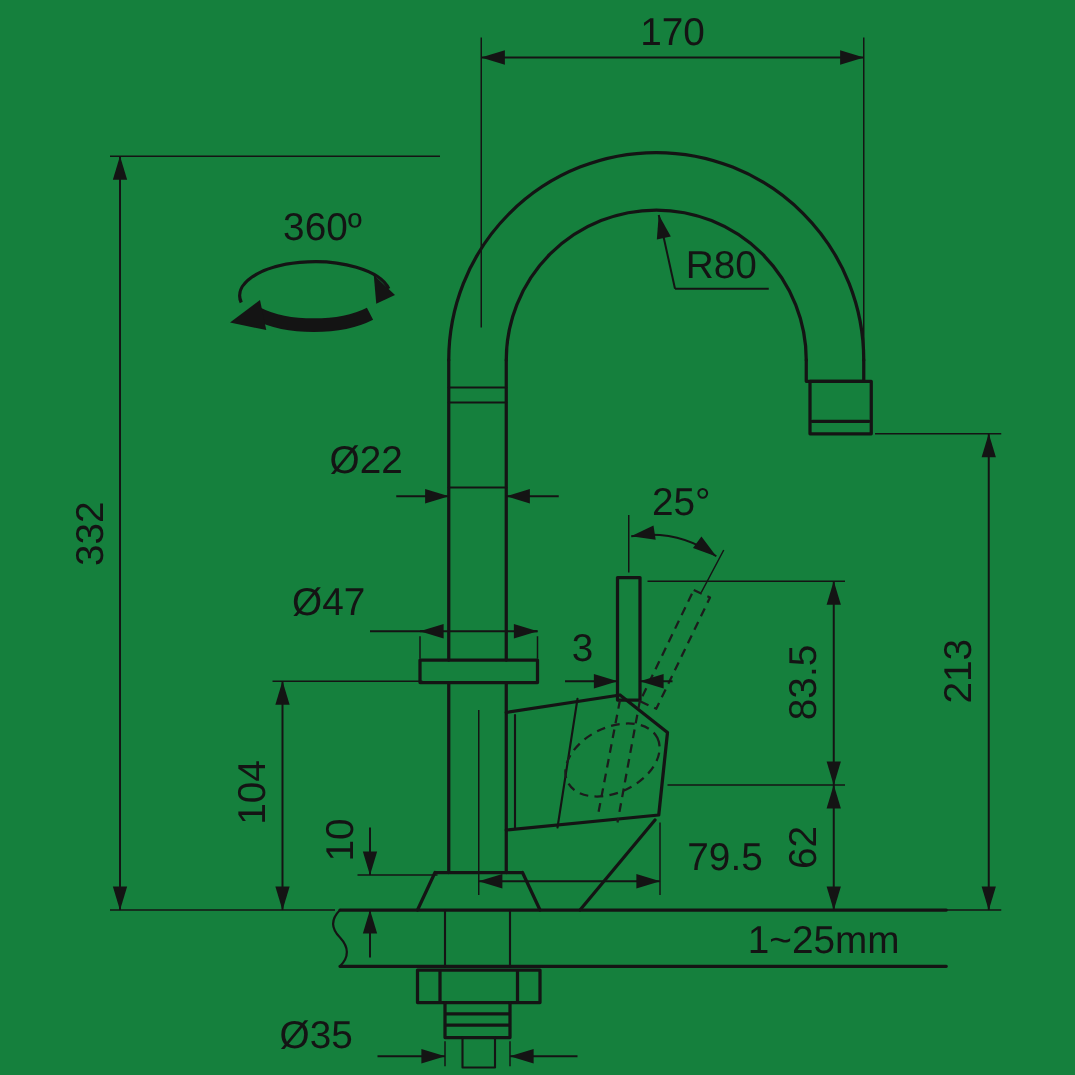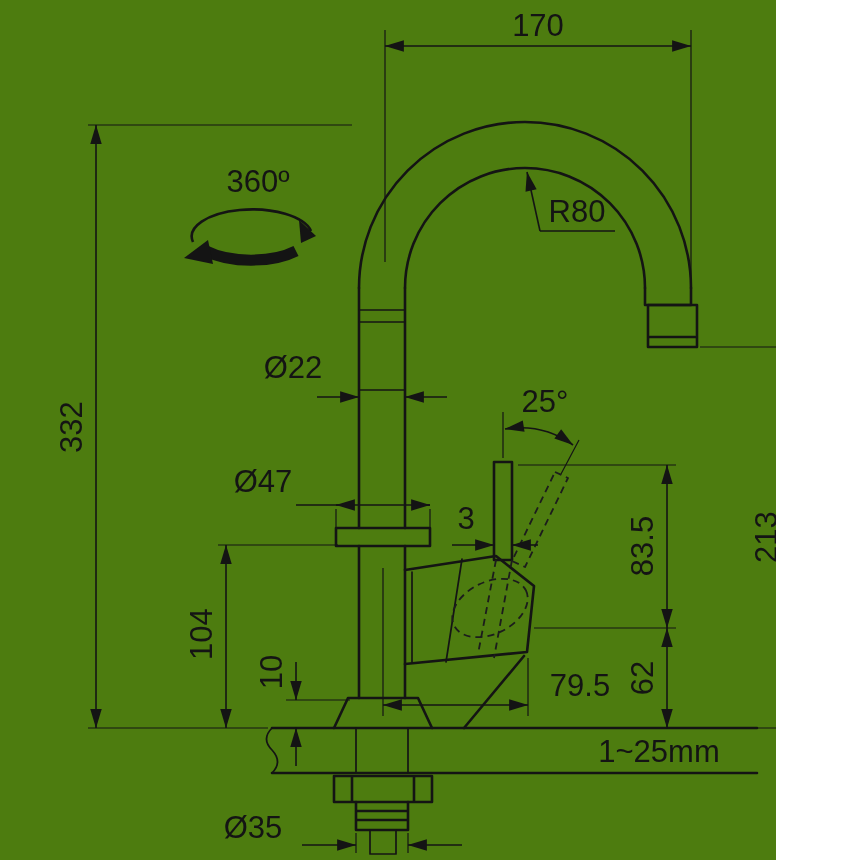--- a/index.html
+++ b/index.html
@@ -1,16 +1,16 @@
 <!DOCTYPE html>
 <html><head>
 <meta charset="utf-8">
 <style>
   html,body{margin:0;padding:0;background:#ffffff}
-  .canvas{width:776px;height:860px;background:#4d7c0f;position:relative;overflow:hidden;
+  .canvas{width:860px;height:860px;background:#15803d;position:relative;overflow:hidden;
           font-family:"Liberation Sans",sans-serif}
   svg{display:block}
   .obj path,.obj rect{fill:none;stroke:#141414;stroke-width:2.6;stroke-linecap:round;stroke-linejoin:round}
   .obj .thin{stroke-width:1.7}
   .hid ellipse,.hid path,.hid polygon{fill:none;stroke:#1c1c1c;stroke-width:1.8;stroke-dasharray:7 5;stroke-linejoin:round}
   .dim path{fill:none;stroke:#141414;stroke-width:1.6;stroke-linecap:butt}
   .dim .thin{stroke-width:1.2}
   .dim text{font-size:31px;fill:#141414;text-anchor:middle;font-family:"Liberation Sans",sans-serif}
 </style>
 </head>

